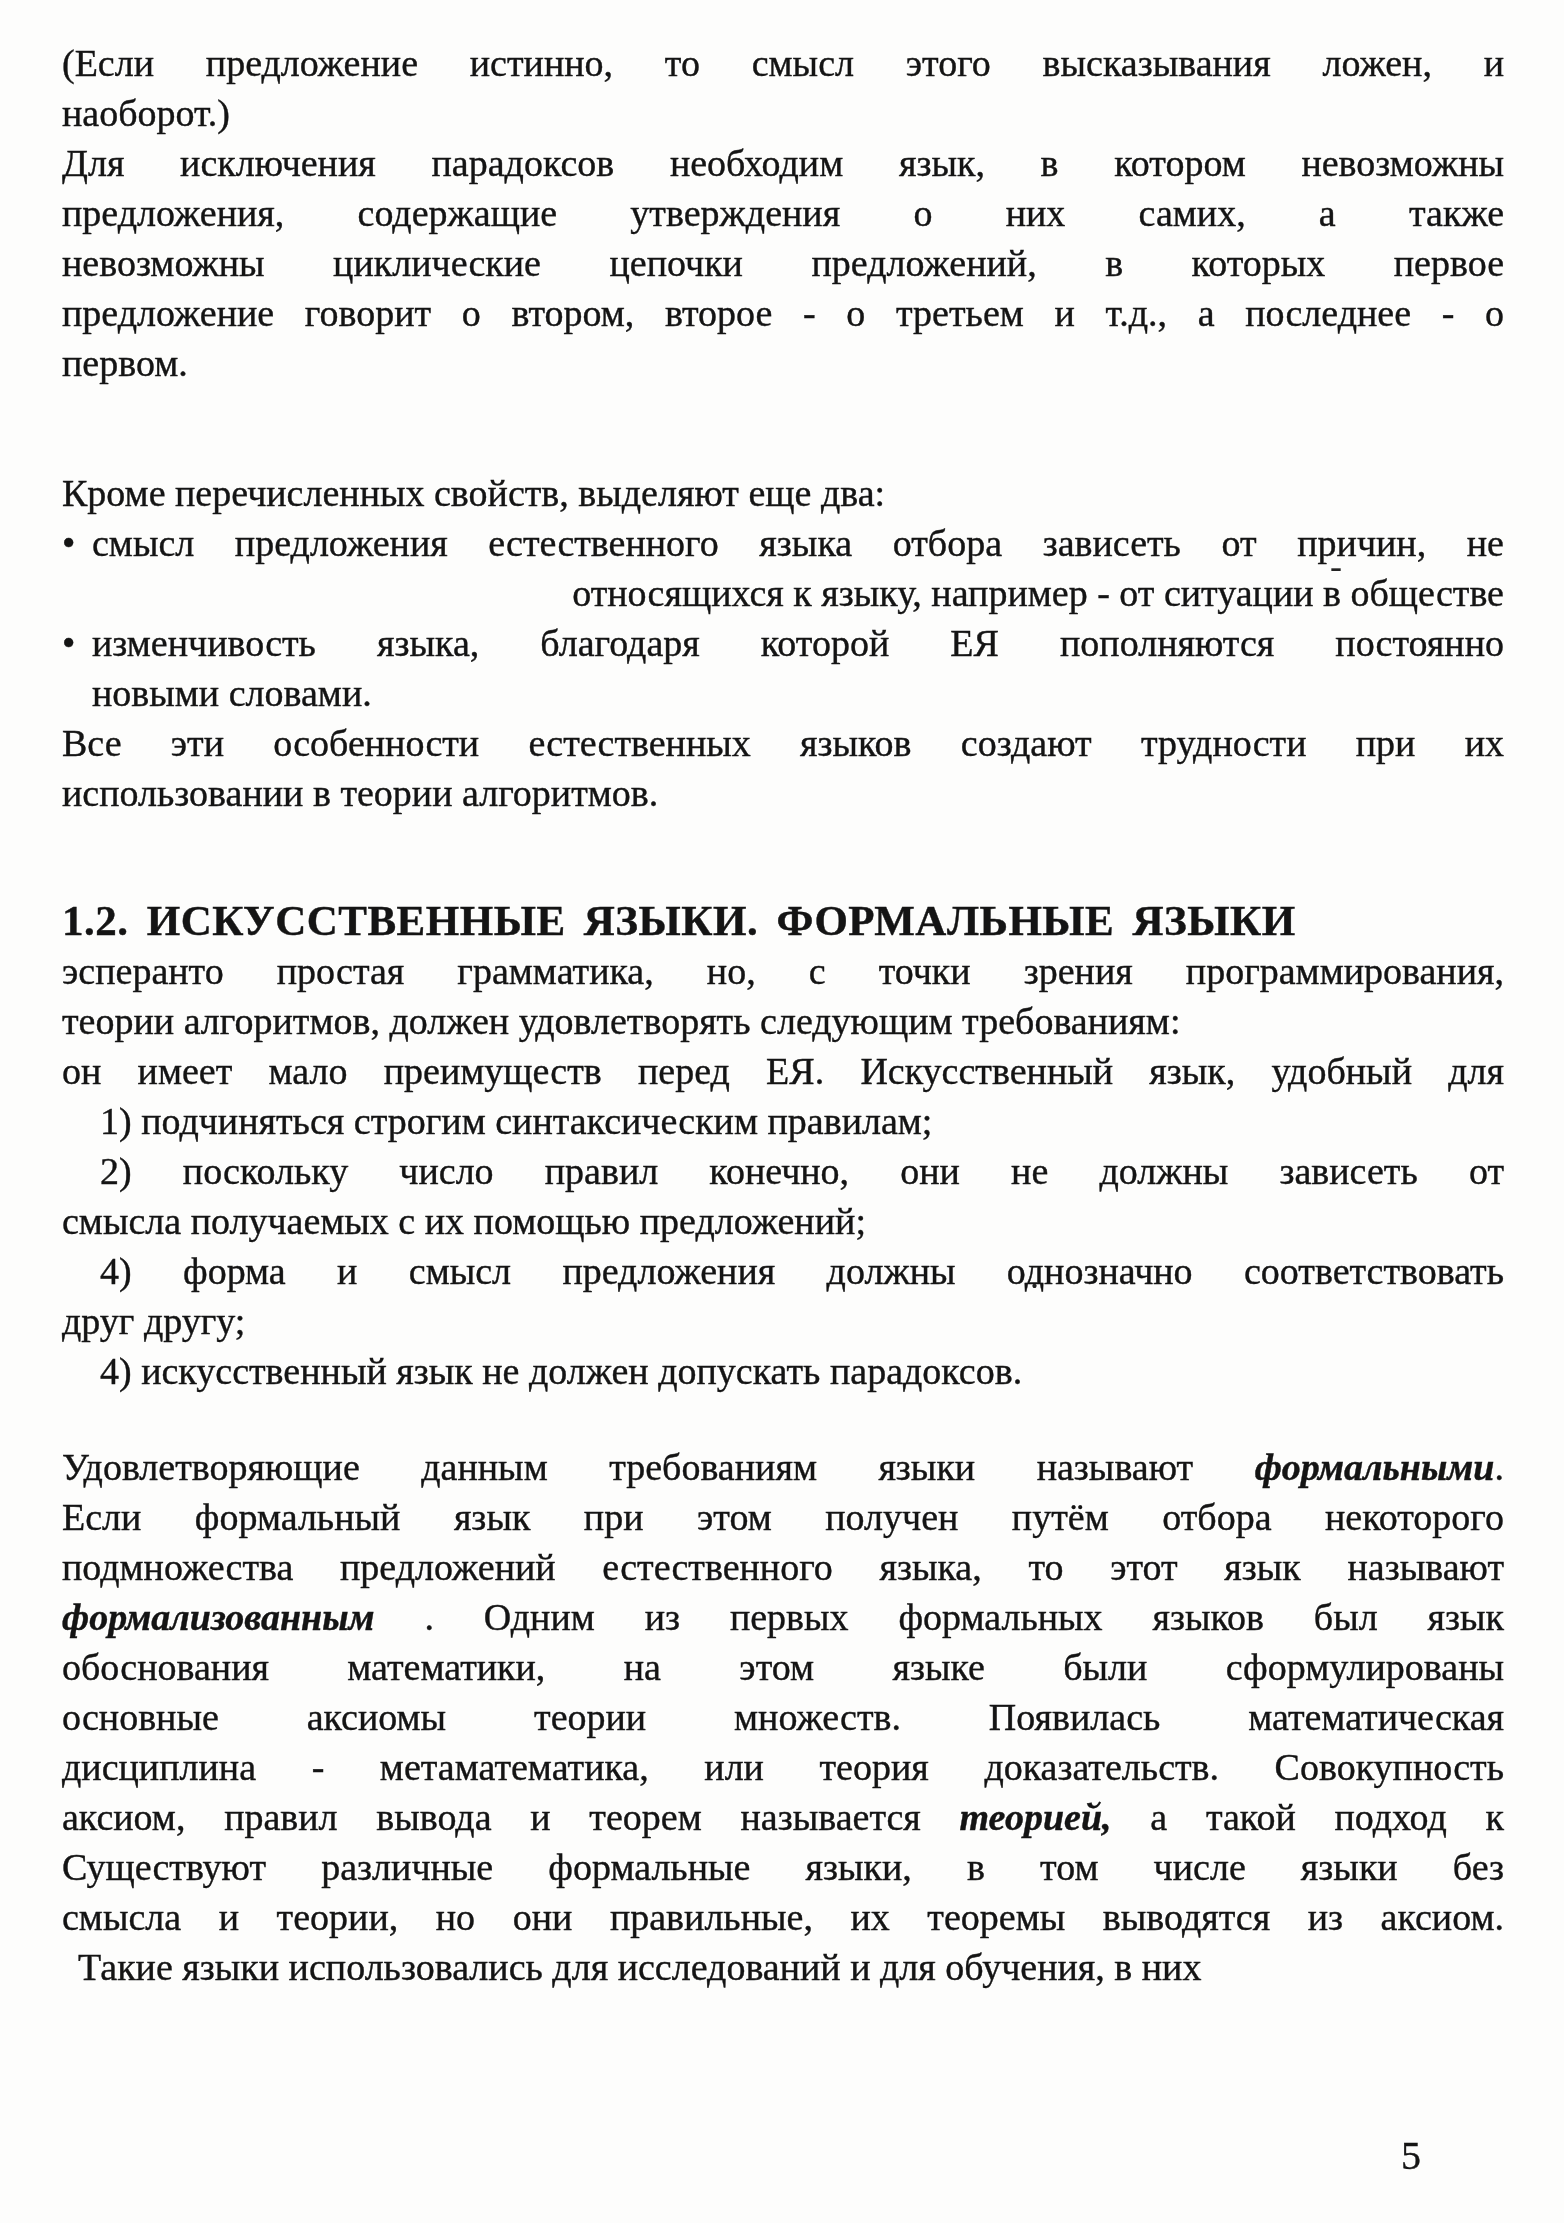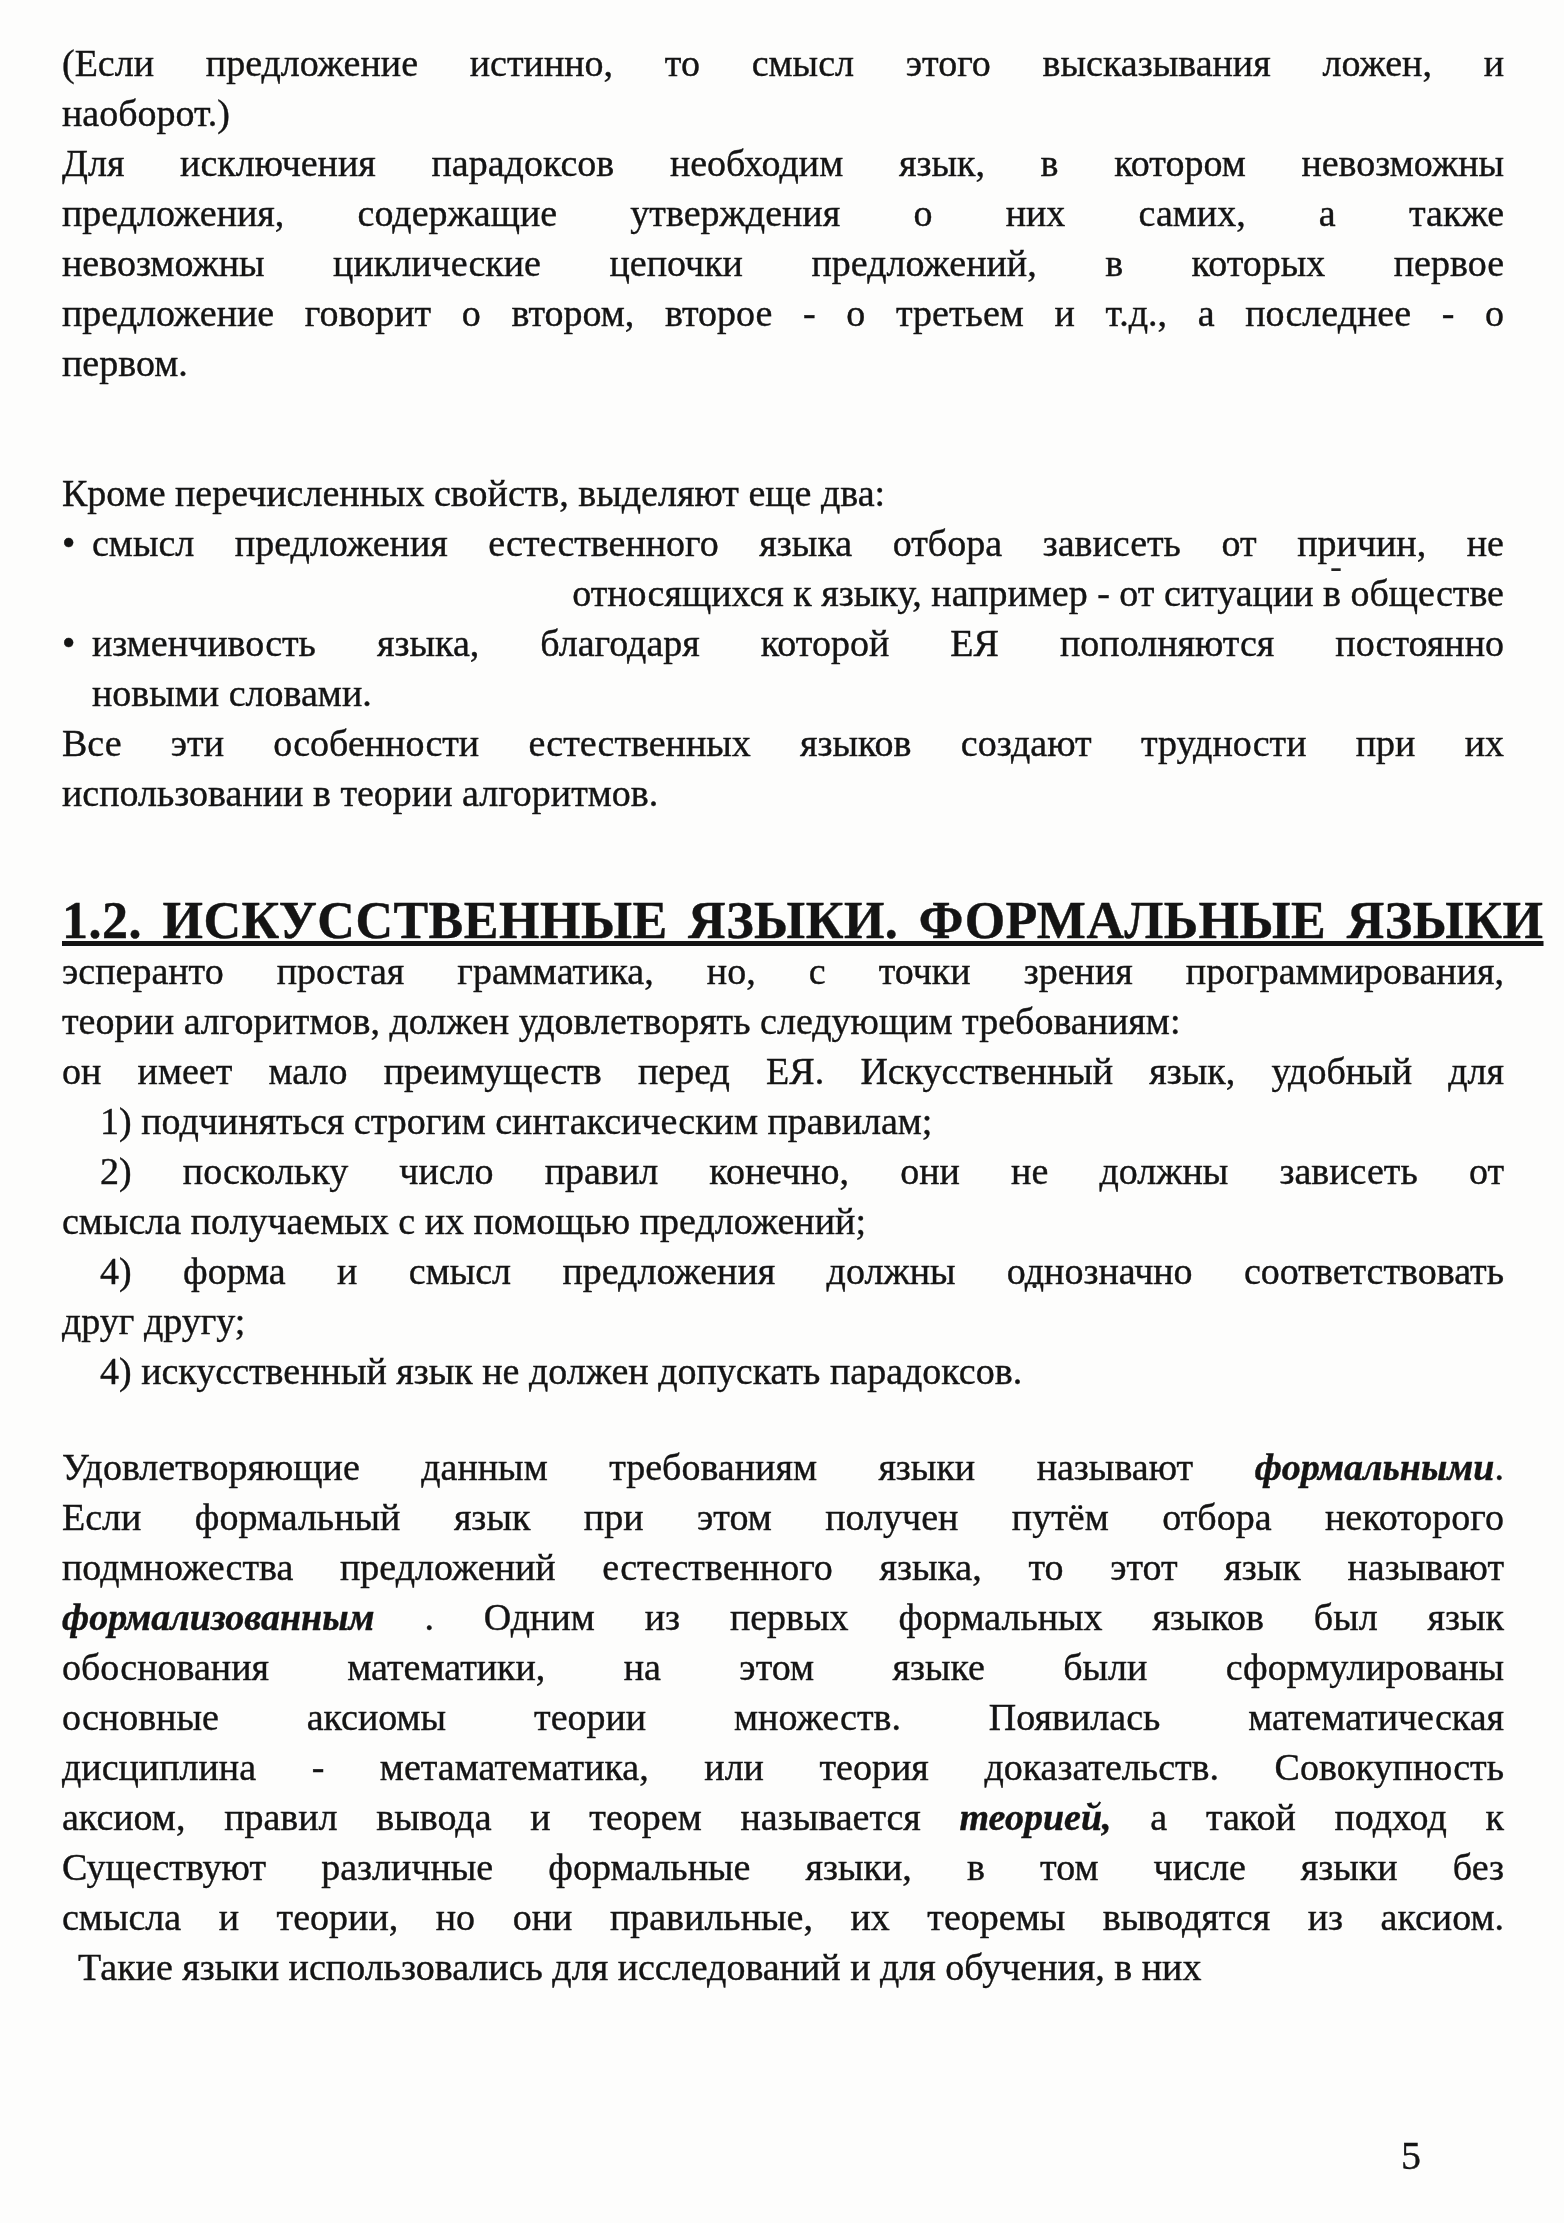--- a/index.html
+++ b/index.html
@@ -23,25 +23,24 @@
   }
   .block { margin: 0; }
   .line { min-height: 50px; }
   .line.j {
     text-align: justify;
     text-align-last: justify;
     text-justify: inter-word;
   }
   .heading .line {
     font-weight: bold;
-    font-size: 52px;
+    font-size: 43px;
     letter-spacing: 0.5px;
     word-spacing: 7px;
     white-space: nowrap;
-    text-decoration: underline;
   }
   .em { font-weight: bold; font-style: italic; }
   .marker { display: inline-block; }
   .stray {
     position: absolute;
     font-size: 36px;
     line-height: 36px;
     color: #222;
   }
   #page-number {

